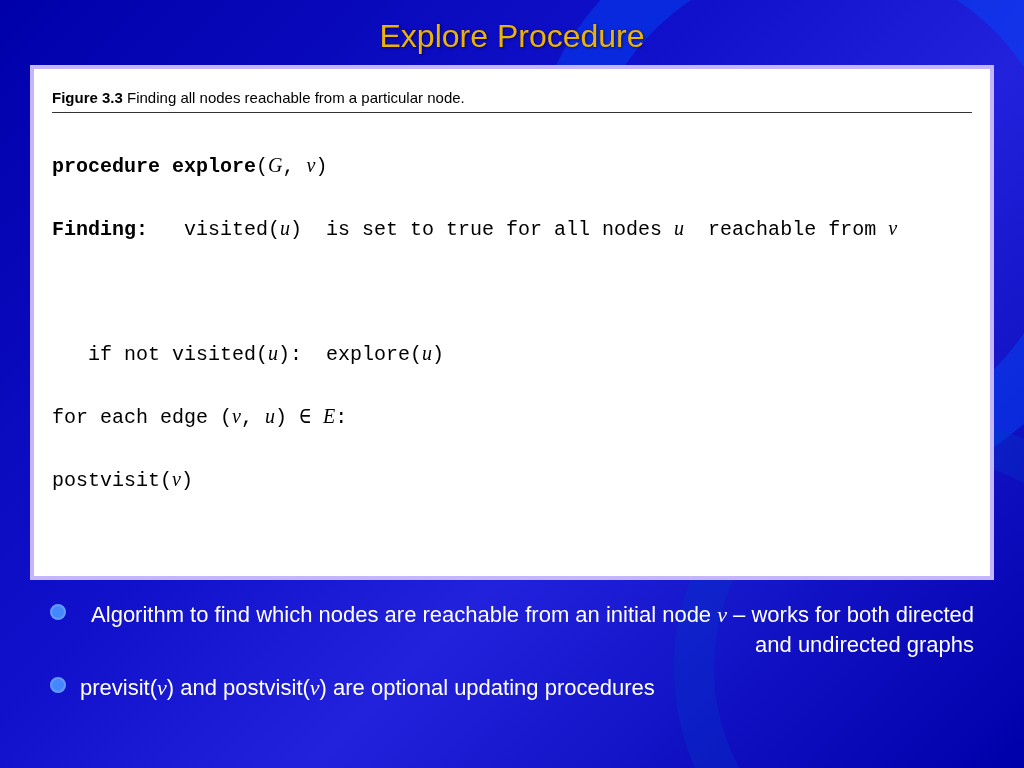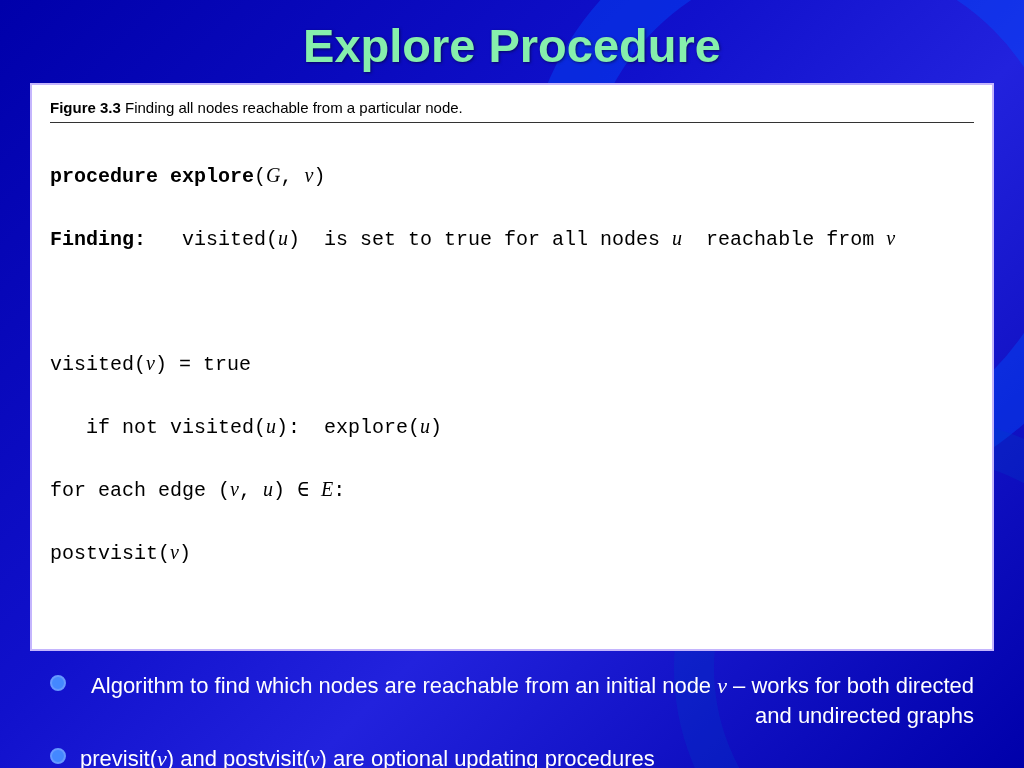--- a/index.html
+++ b/index.html
@@ -53,33 +53,33 @@
       padding: 0;
     }
 
     
     .title-bar {
       text-align: center;
       padding: 18px 20px 10px;
     }
 
     .title-bar h1 {
-      color: #86efac;
-      font-size: 47px;
-      font-weight: bold;
+      color: #eab308;
+      font-size: 32px;
+      font-weight: normal;
       font-family: Arial, sans-serif;
       text-shadow: 1px 1px 3px rgba(0,0,0,0.5);
     }
 
     
     .code-box {
       margin: 0 30px;
       background: white;
-      border: 2px solid #c4b5fd;
-      padding: 14px 18px 18px;
+      border: 4px solid #c4b5fd;
+      padding: 20px 18px 18px;
       font-size: 15px;
       color: #000;
     }
 
     .figure-caption {
       font-family: Arial, sans-serif;
       font-size: 15px;
       margin-bottom: 6px;
       border-bottom: 1px solid #333;
       padding-bottom: 6px;
@@ -162,21 +162,20 @@
 
   <div class="code-box">
     <div class="figure-caption">
       <strong>Figure 3.3</strong>
       <span>Finding all nodes reachable from a particular node.</span>
     </div>
     <div class="code-content">
 <span class="code-line"><span class="kw">procedure explore</span>(<span class="math-italic">G</span>, <span class="math-italic">v</span>)</span>
 <span class="code-line"><span class="kw">Finding:</span>   visited(<span class="math-italic">u</span>)  is set to true for all nodes <span class="math-italic">u</span>  reachable from <span class="math-italic">v</span></span>
 <span class="code-line"> </span>
-<span class="code-line">visited(<span class="math-italic">v</span>) = true</span>
 <span class="code-line">   if not visited(<span class="math-italic">u</span>):  explore(<span class="math-italic">u</span>)</span>
 <span class="code-line">for each edge (<span class="math-italic">v</span>, <span class="math-italic">u</span>) ∈ <span class="math-italic">E</span>:</span>
 <span class="code-line">postvisit(<span class="math-italic">v</span>)</span>
     </div>
   </div>
 
   <div class="bullets">
 
     <div class="bullet-item">
       <div class="bullet-dot"></div>

